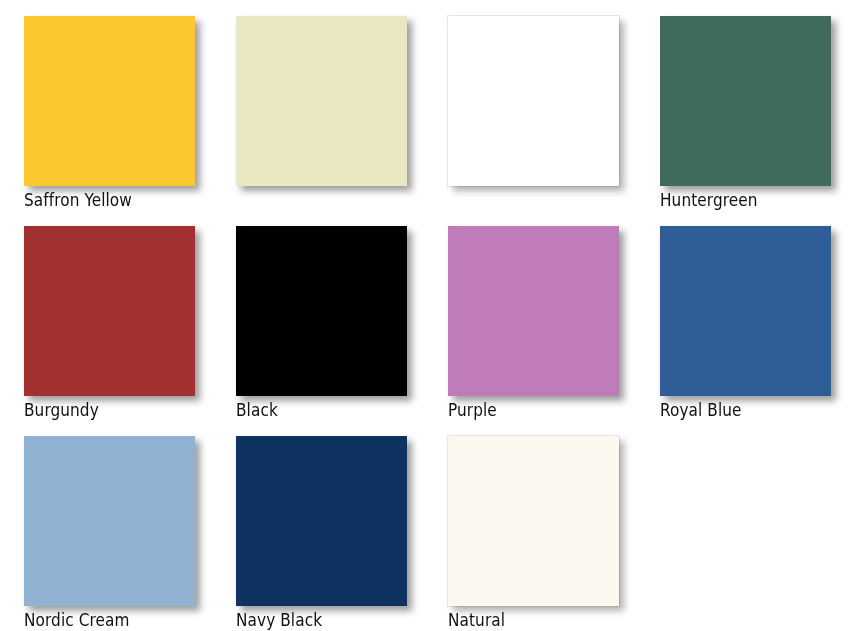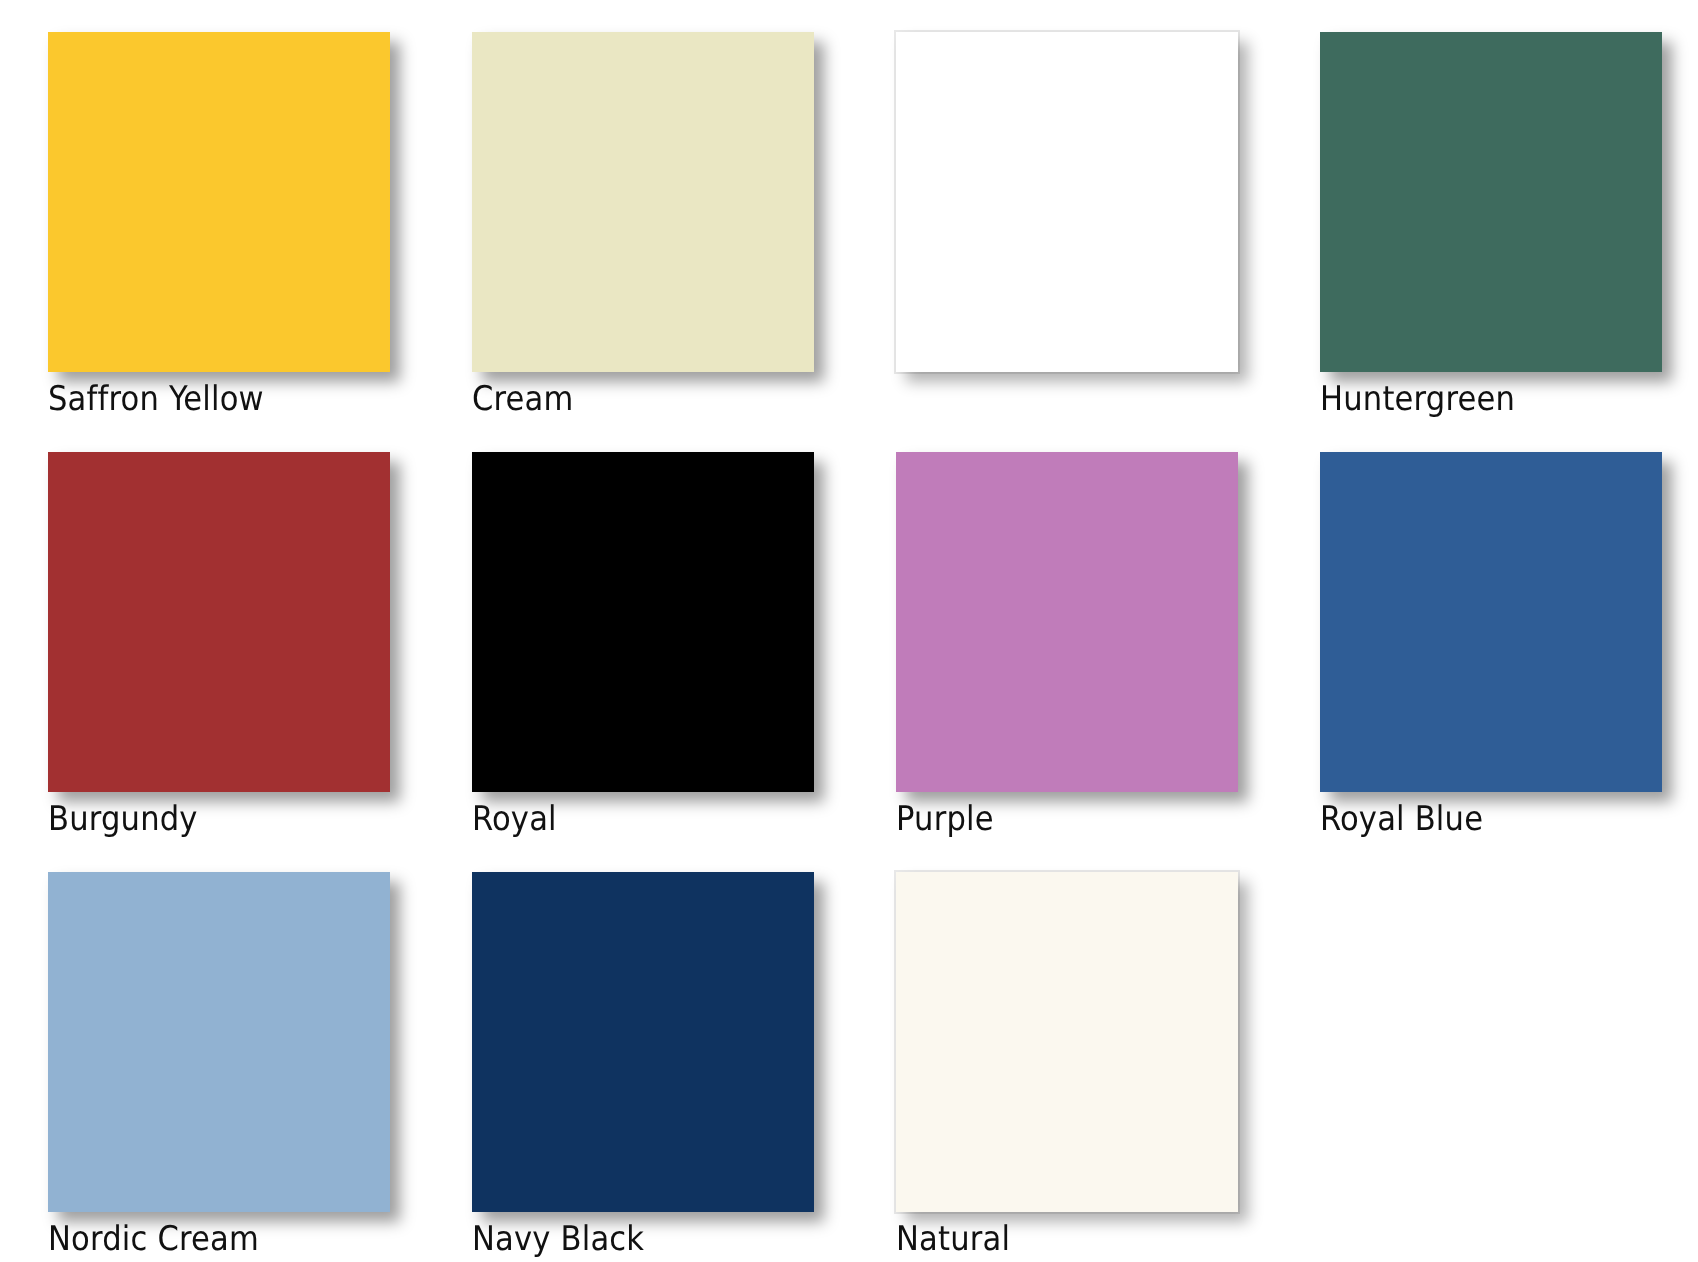--- a/index.html
+++ b/index.html
@@ -91,21 +91,20 @@
   <div class="swatch-cell">
         <div class="swatch-chip-wrap">
           <div class="swatch-chip" style="background-color: rgb(251, 200, 45);"></div>
         </div>
         <div class="swatch-label">Saffron Yellow</div>
       </div>
       <div class="swatch-cell">
         <div class="swatch-chip-wrap">
           <div class="swatch-chip" style="background-color: rgb(234, 231, 195);"></div>
         </div>
-        <div class="swatch-label">Cream</div>
       </div>
       <div class="swatch-cell">
         <div class="swatch-chip-wrap">
           <div class="swatch-chip edged" style="background-color: rgb(255, 255, 255);"></div>
         </div>
       </div>
       <div class="swatch-cell">
         <div class="swatch-chip-wrap">
           <div class="swatch-chip" style="background-color: rgb(62, 107, 94);"></div>
         </div>
@@ -114,21 +113,21 @@
       <div class="swatch-cell">
         <div class="swatch-chip-wrap">
           <div class="swatch-chip" style="background-color: rgb(162, 48, 49);"></div>
         </div>
         <div class="swatch-label">Burgundy</div>
       </div>
       <div class="swatch-cell">
         <div class="swatch-chip-wrap">
           <div class="swatch-chip" style="background-color: rgb(0, 0, 0);"></div>
         </div>
-        <div class="swatch-label">Royal</div>
+        <div class="swatch-label">Black</div>
       </div>
       <div class="swatch-cell">
         <div class="swatch-chip-wrap">
           <div class="swatch-chip" style="background-color: rgb(192, 124, 186);"></div>
         </div>
         <div class="swatch-label">Purple</div>
       </div>
       <div class="swatch-cell">
         <div class="swatch-chip-wrap">
           <div class="swatch-chip" style="background-color: rgb(47, 93, 150);"></div>

